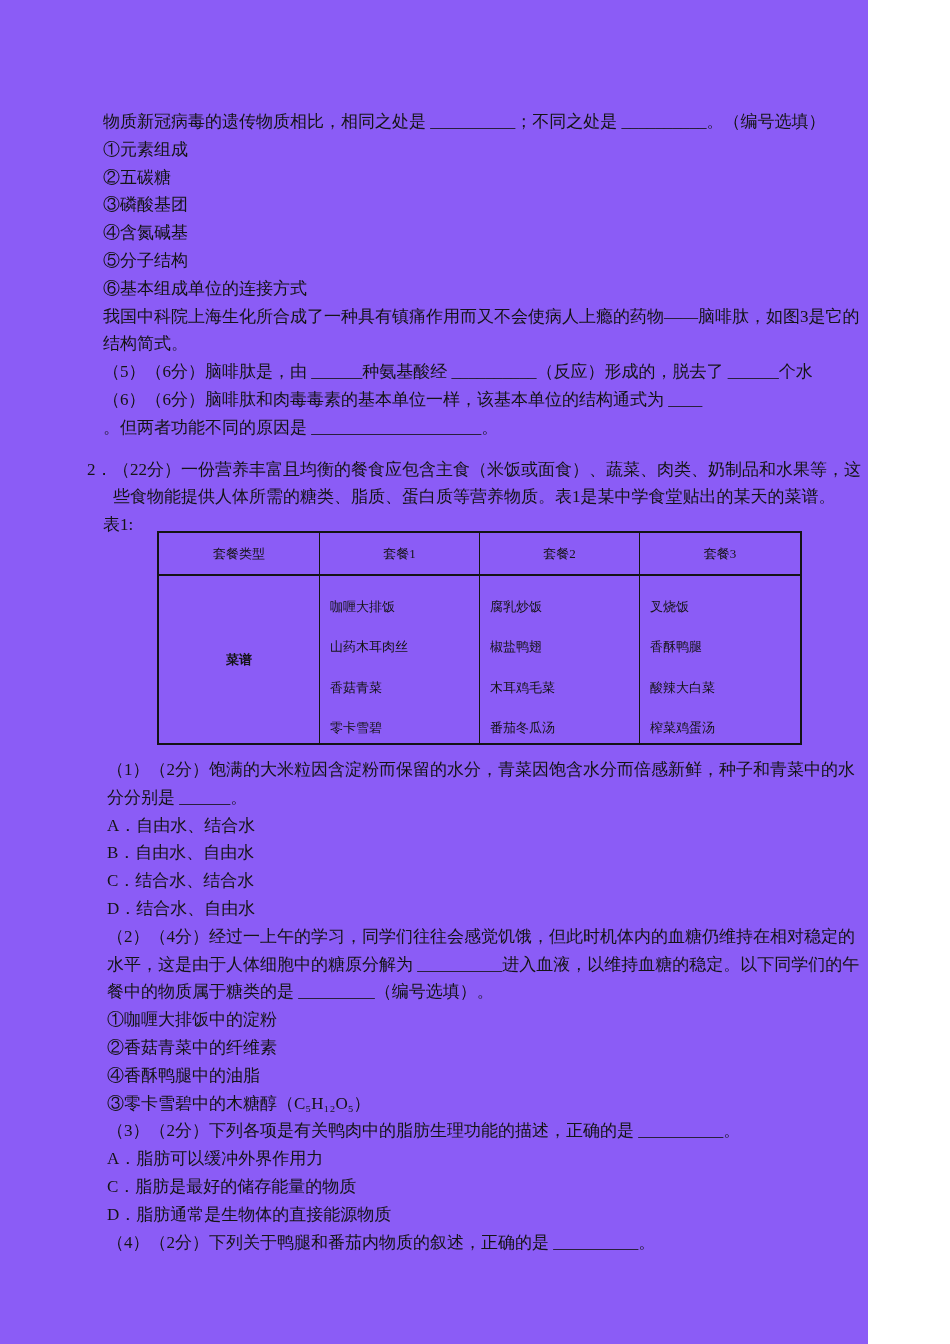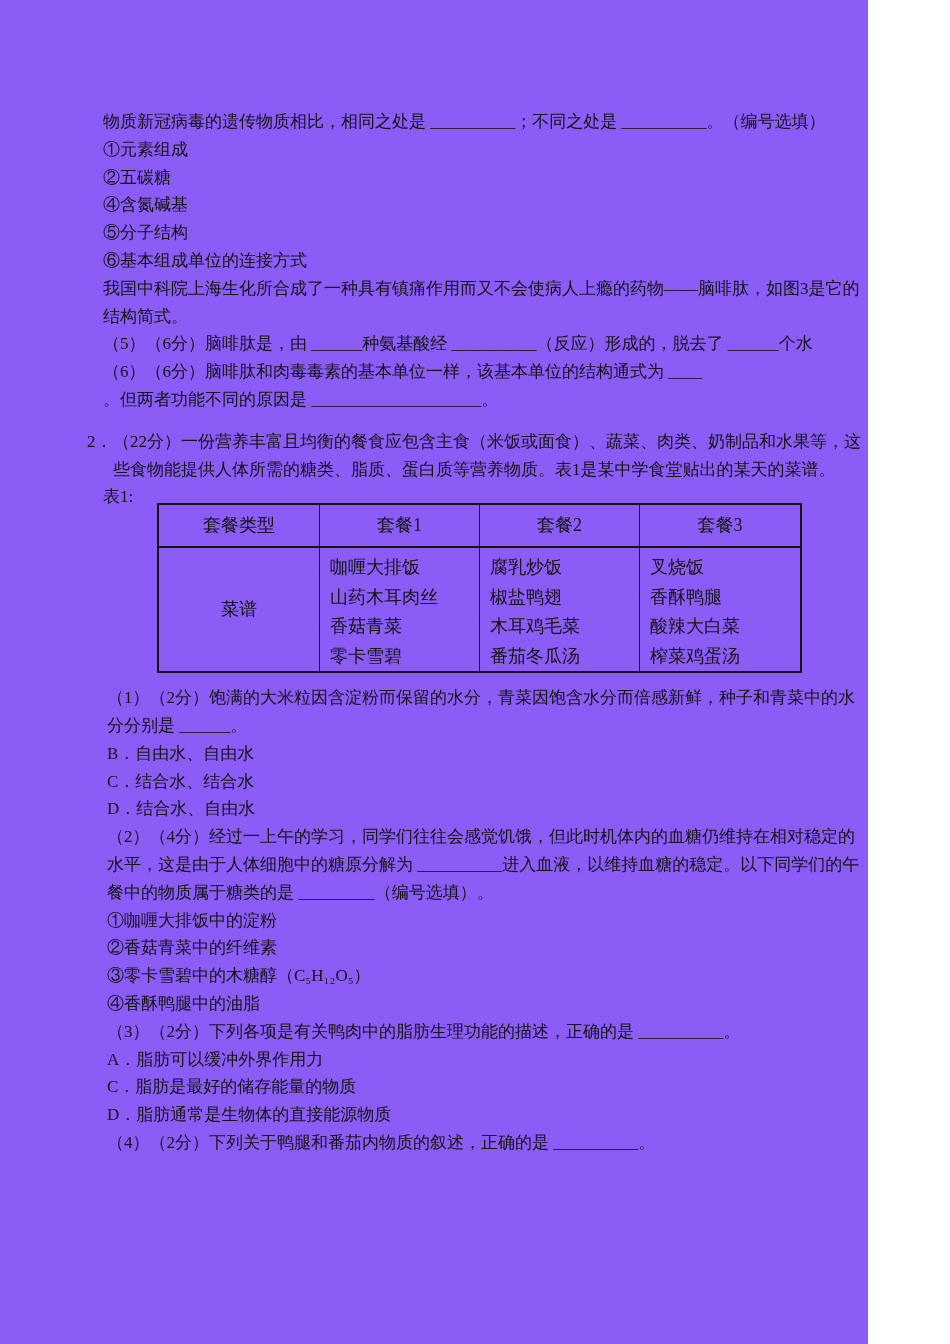--- a/index.html
+++ b/index.html
@@ -22,50 +22,52 @@
   .q2-stem { padding-left: 10px; position: relative; }
   .q2-num { position: absolute; left: -16px; top: 0; }
   .q2-table-label { padding-left: 0; }
   
   .menu-table {
     border-collapse: collapse;
     table-layout: fixed;
     width: 638px;
     margin: -8px 0 8px 54px;
     border: 2px solid #141414;
-    font-size: 18px;
+    font-size: 13px;
   }
   .menu-table th, .menu-table td { border: 1.5px solid #141414; }
   .menu-table th {
     height: 41px;
     font-weight: normal;
     text-align: center;
     border-bottom-width: 2.5px;
     padding: 0;
   }
   .menu-table td.row-header {
     text-align: center;
     vertical-align: middle;
+    font-weight: bold;
   }
   .menu-table td.menu-cell {
     vertical-align: top;
     padding: 5px 6px 0 10px;
   }
-  .dish { line-height: 29.5px; white-space: nowrap; }
+  .dish { line-height: 29.5px; white-space: nowrap; margin-top: 11px; }
   .q2-subs { padding-left: 4px; margin-top: 11px; }
 </style>
 </head>
 <body>
 
 <div class="page">
 
   <section>
     <div class="line">物质新冠病毒的遗传物质相比，相同之处是 __________；不同之处是 __________。（编号选填）</div>
     <div class="line">①元素组成</div>
     <div class="line">②五碳糖</div>
+    <div class="line">③磷酸基团</div>
     <div class="line">④含氮碱基</div>
     <div class="line">⑤分子结构</div>
     <div class="line">⑥基本组成单位的连接方式</div>
     <div class="line">我国中科院上海生化所合成了一种具有镇痛作用而又不会使病人上瘾的药物——脑啡肽，如图3是它的</div>
     <div class="line">结构简式。</div>
     <div class="line">（5）（6分）脑啡肽是，由 ______种氨基酸经 __________（反应）形成的，脱去了 ______个水</div>
     <div class="line">（6）（6分）脑啡肽和肉毒毒素的基本单位一样，该基本单位的结构通式为 ____</div>
     <div class="line">。但两者功能不同的原因是 ____________________。</div>
   </section>
 
@@ -108,30 +110,31 @@
             <div class="dish">酸辣大白菜</div>
             <div class="dish">榨菜鸡蛋汤</div>
           </td>
         </tr>
       </tbody>
     </table>
 
     <div class="q2-subs">
       <div class="line">（1）（2分）饱满的大米粒因含淀粉而保留的水分，青菜因饱含水分而倍感新鲜，种子和青菜中的水</div>
       <div class="line">分分别是 ______。</div>
+      <div class="line">A．自由水、结合水</div>
       <div class="line">B．自由水、自由水</div>
       <div class="line">C．结合水、结合水</div>
       <div class="line">D．结合水、自由水</div>
       <div class="line">（2）（4分）经过一上午的学习，同学们往往会感觉饥饿，但此时机体内的血糖仍维持在相对稳定的</div>
       <div class="line">水平，这是由于人体细胞中的糖原分解为 __________进入血液，以维持血糖的稳定。以下同学们的午</div>
       <div class="line">餐中的物质属于糖类的是 _________（编号选填）。</div>
       <div class="line">①咖喱大排饭中的淀粉</div>
       <div class="line">②香菇青菜中的纤维素</div>
+      <div class="line">④香酥鸭腿中的油脂</div>
       <div class="line">③零卡雪碧中的木糖醇（C₅H₁₂O₅）</div>
-      <div class="line">④香酥鸭腿中的油脂</div>
       <div class="line">（3）（2分）下列各项是有关鸭肉中的脂肪生理功能的描述，正确的是 __________。</div>
       <div class="line">A．脂肪可以缓冲外界作用力</div>
       <div class="line">C．脂肪是最好的储存能量的物质</div>
       <div class="line">D．脂肪通常是生物体的直接能源物质</div>
       <div class="line">（4）（2分）下列关于鸭腿和番茄内物质的叙述，正确的是 __________。</div>
     </div>
   </section>
 
 </div>
 

